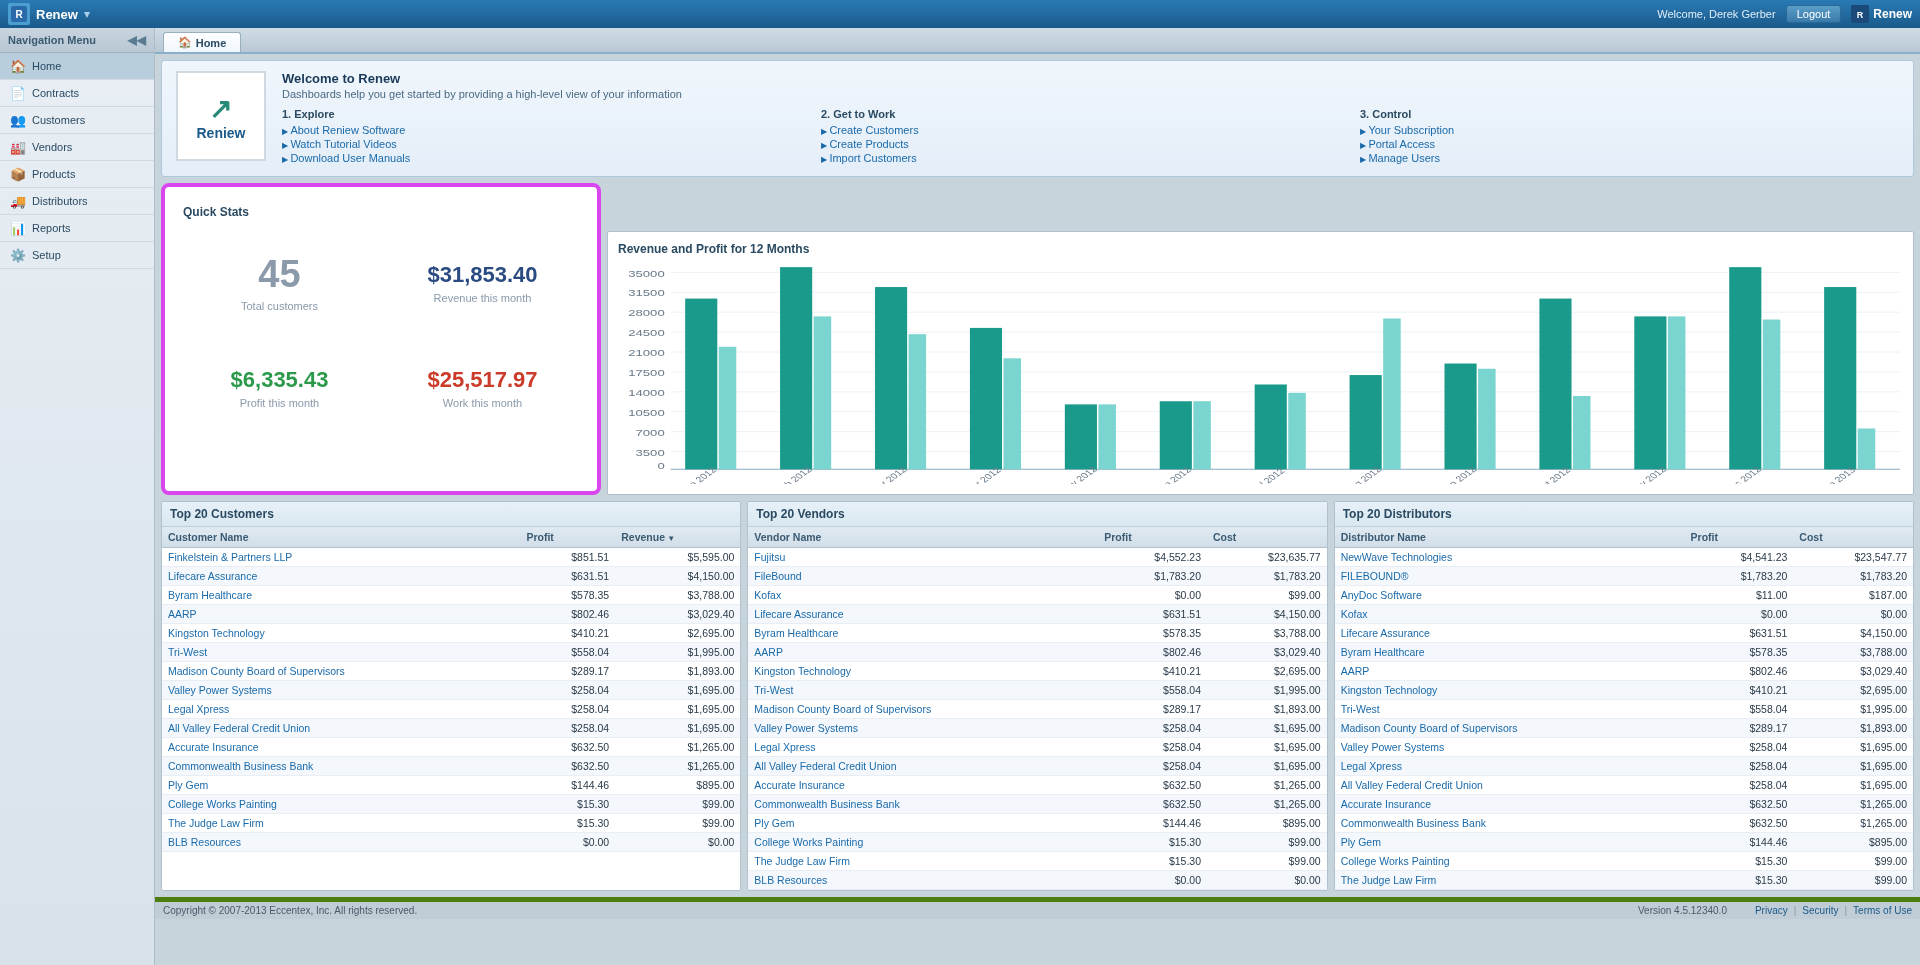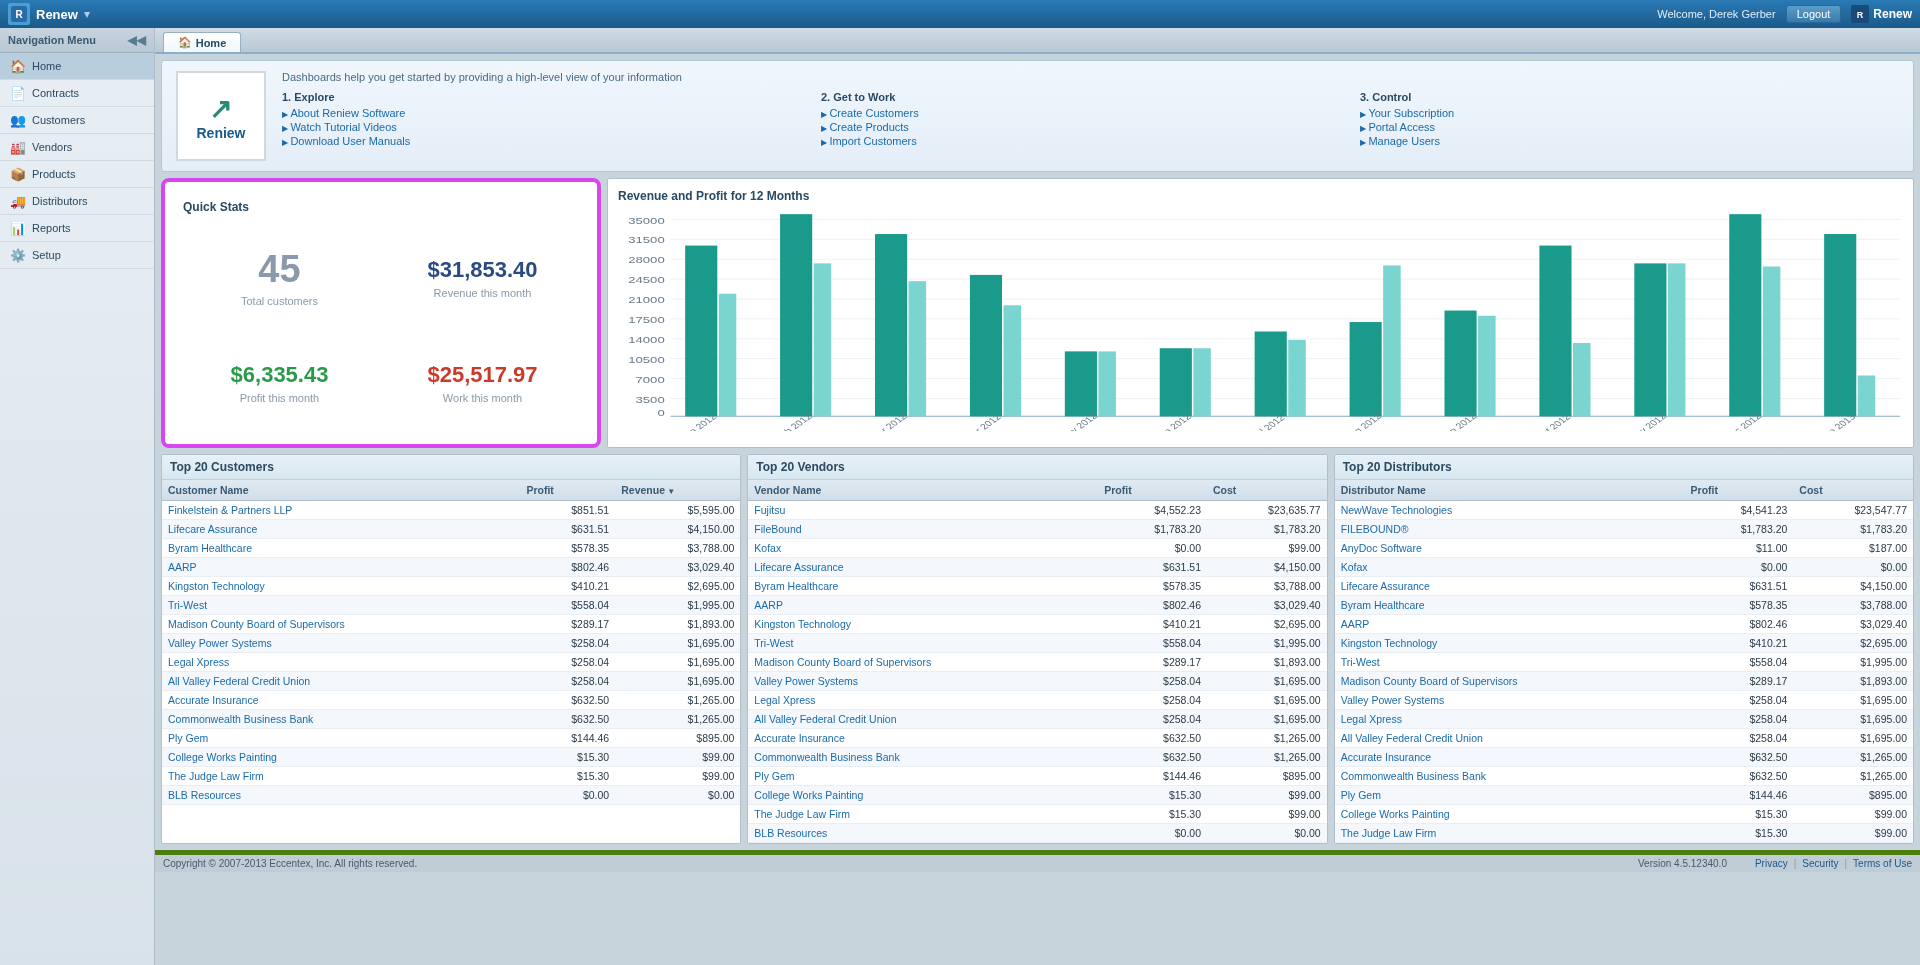--- a/index.html
+++ b/index.html
@@ -106,21 +106,21 @@
     }
     .stat-cell { display: flex; flex-direction: column; align-items: center; justify-content: center; }
     .stat-value { font-size: 38px; color: #8a9aaa; font-weight: 700; }
     .stat-value.green { color: #2a9a4a; font-size: 22px; font-weight: bold; }
     .stat-value.red { color: #cc3a2a; font-size: 22px; font-weight: bold; }
     .stat-value.blue { color: #2a4a82; font-size: 22px; font-weight: bold; }
     .stat-label { color: #8a9aaa; font-size: 11px; margin-top: 4px; }
 
     
     #revenue-chart-container {
-      flex: 1; background: white; border: 1px solid #b0c0cc; border-radius: 2px; padding: 10px;
+      flex: 1; background: white; border: 1px solid #b0c0cc; border-radius: 2px; padding: 10px; margin-top: 48px;
     }
     #chart-title { font-weight: bold; color: #2a4a62; margin-bottom: 8px; font-size: 12px; }
     #chart-area { position: relative; height: 220px; }
     #chart-svg { width: 100%; height: 100%; }
 
     
     #tables-row { display: flex; margin: 0 6px 6px 6px; gap: 6px; }
     .table-panel {
       background: white; border: 1px solid #b0c0cc; border-radius: 2px; flex: 1; overflow: hidden;
     }
@@ -231,20 +231,21 @@
         <span>Home</span>
       </div>
     </div>
 
     <div id="welcome-section">
       <div id="renew-logo-box">
         <span class="logo-icon">↗</span>
         <span style="font-size:14px;color:#1a5a8a;font-weight:bold;">Reniew</span>
       </div>
       <div id="welcome-content">
+        <div id="welcome-title">Welcome to Renew</div>
         <div id="welcome-sub">Dashboards help you get started by providing a high-level view of your information</div>
         <div id="welcome-cols">
           <div class="welcome-col">
             <div class="welcome-col-title">1. Explore</div>
             <a class="welcome-link">About Reniew Software</a>
             <a class="welcome-link">Watch Tutorial Videos</a>
             <a class="welcome-link">Download User Manuals</a>
           </div>
           <div class="welcome-col">
             <div class="welcome-col-title">2. Get to Work</div>

